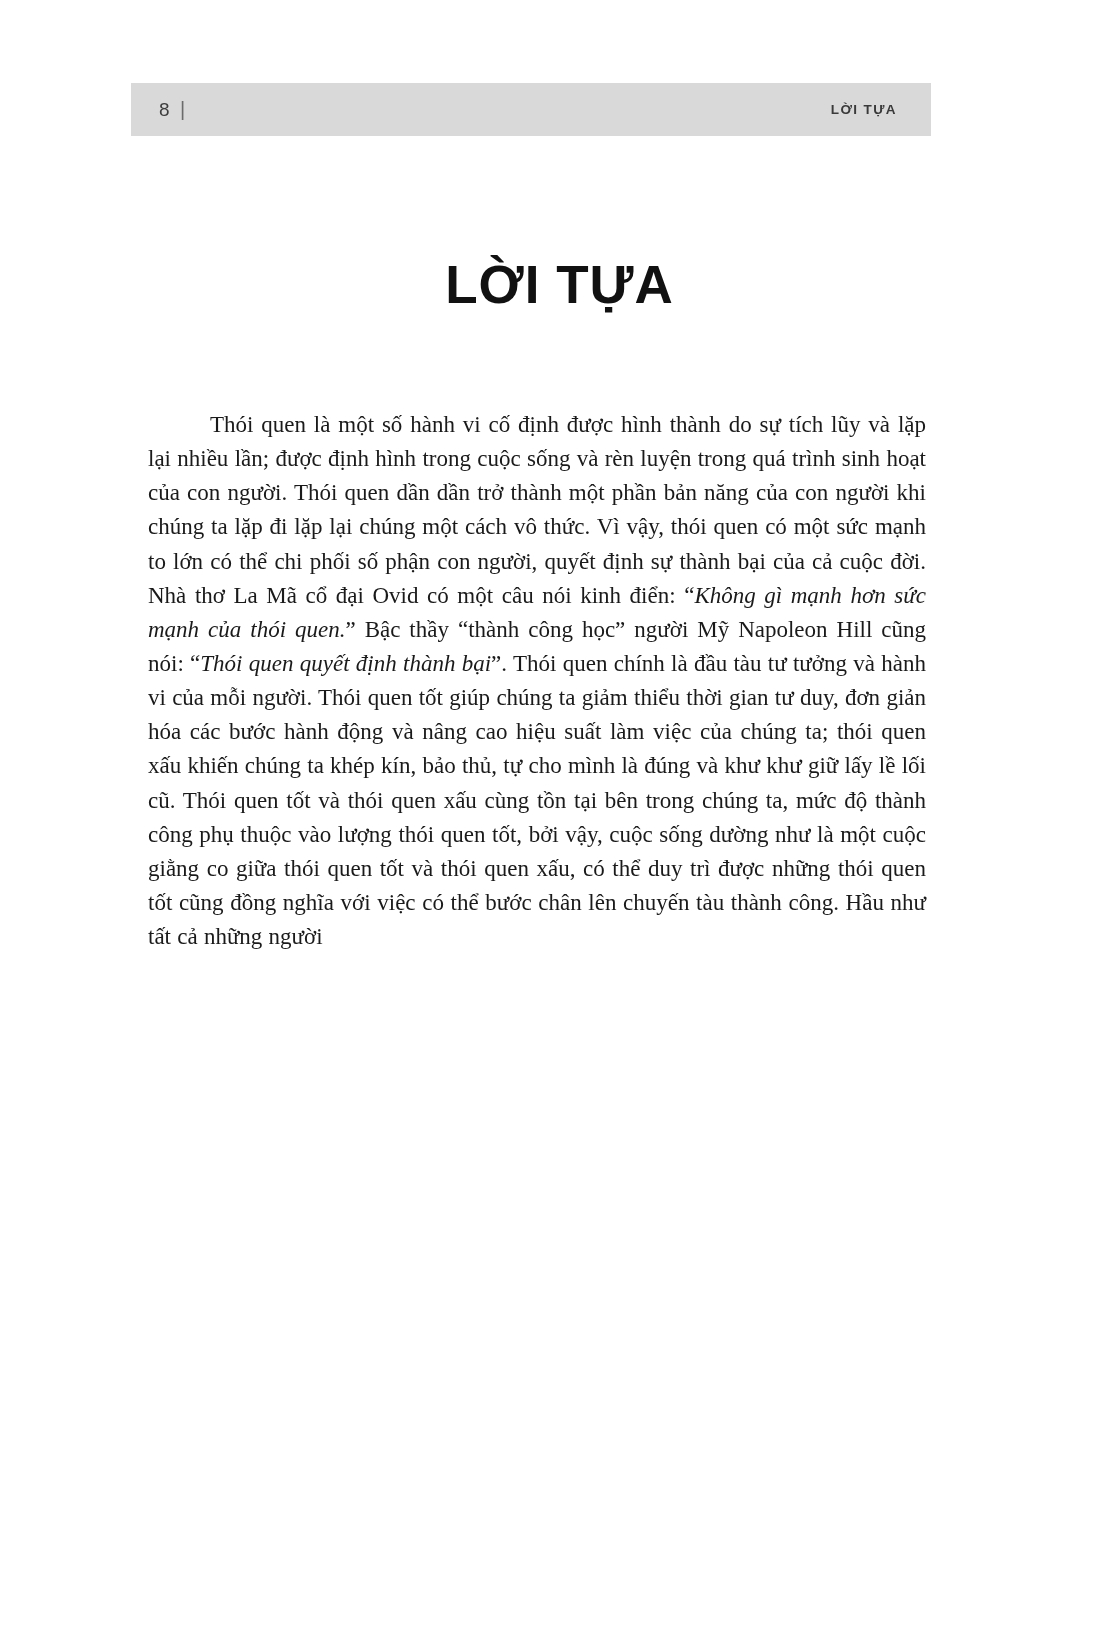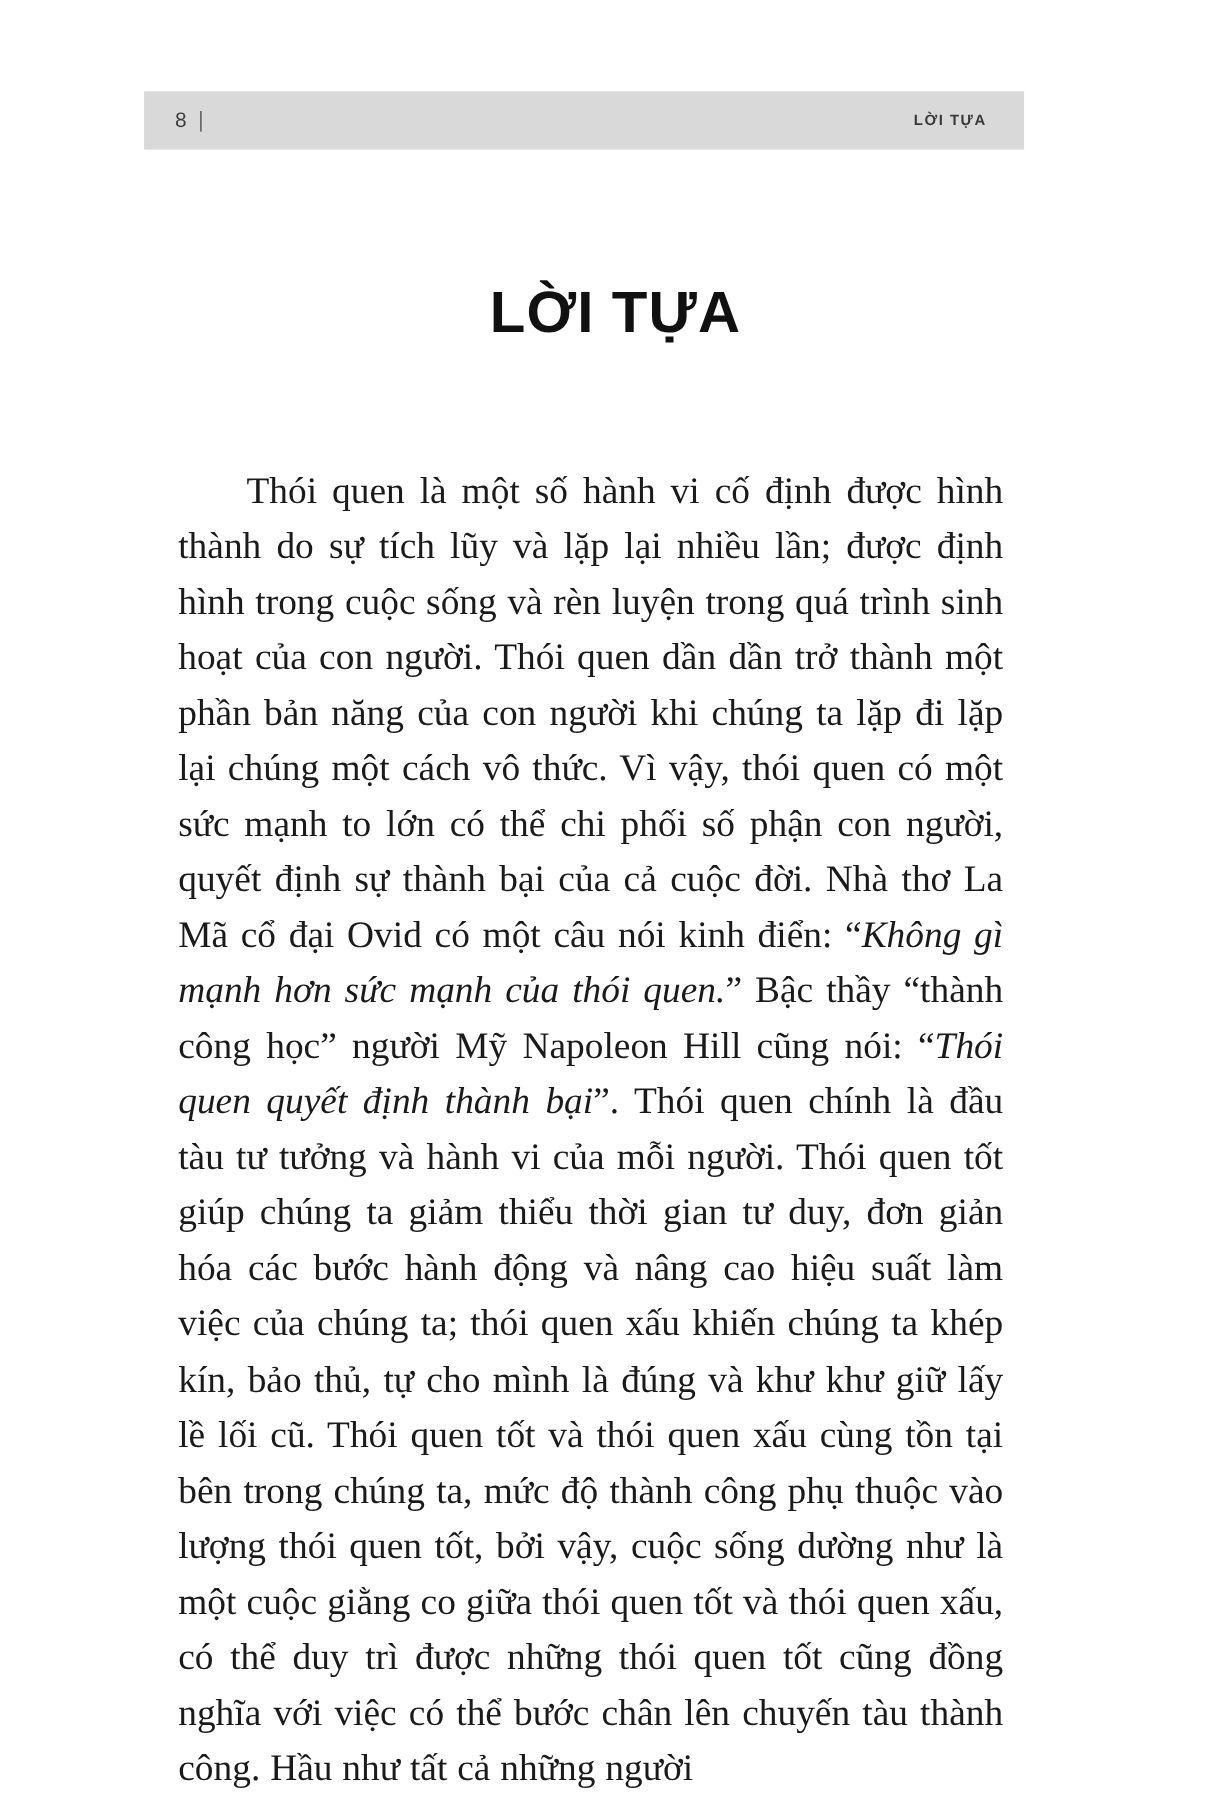--- a/index.html
+++ b/index.html
@@ -74,22 +74,22 @@
   }
 
   
   .body-block {
     position: absolute;
     left: 148px;
     top: 408px;
     width: 778px;
   }
   .body-block p {
-    margin: 14px;
-    font-size: 34px;
+    margin: 0;
+    font-size: 23px;
     line-height: 1.485;
     text-align: justify;
     text-justify: inter-word;
     text-indent: 62px;
     color: #1a1a1a;
     word-spacing: 0.5px;
   }
   .body-block p .it {
     font-style: italic;
   }

